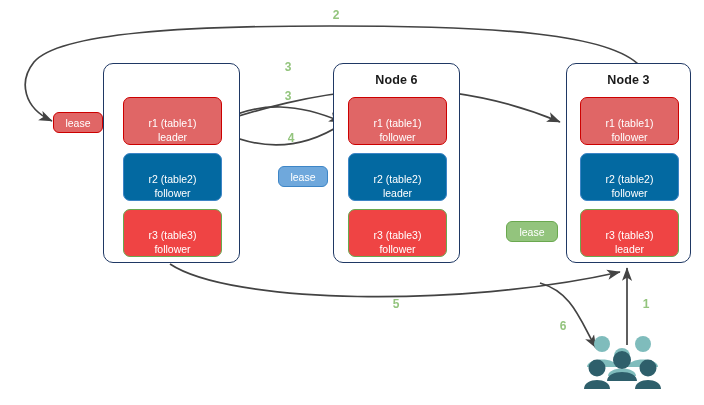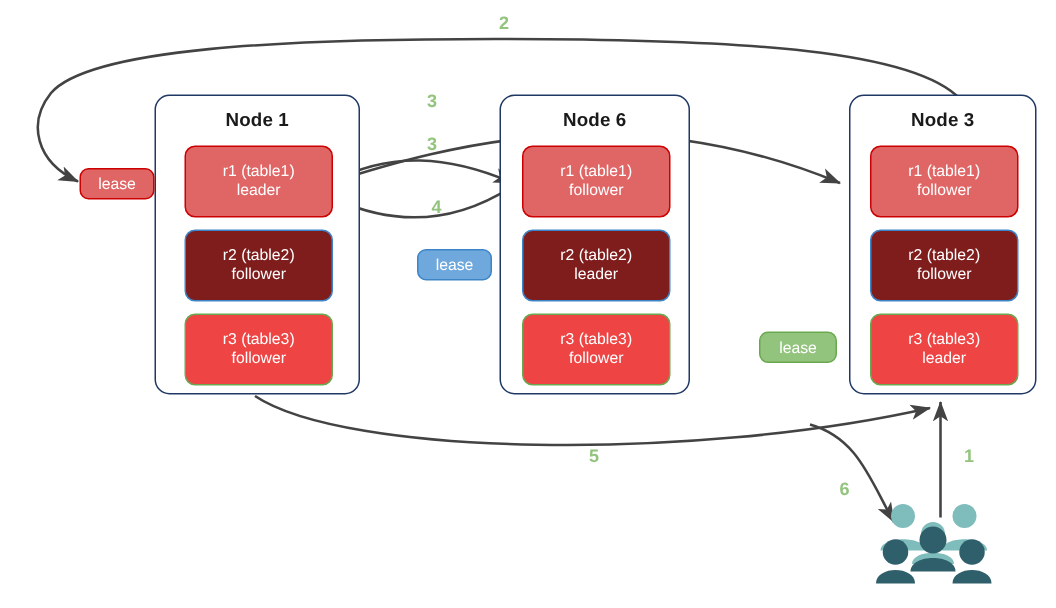--- a/index.html
+++ b/index.html
@@ -43,29 +43,29 @@
     color: #1a1a1a;
     letter-spacing: 0.1px;
   }
   .replica {
     position: absolute;
     box-sizing: border-box;
     border-radius: 7px;
     display: flex;
     flex-direction: column;
     align-items: center;
-    justify-content: center;
+    justify-content: flex-end;
     font-size: 10.5px;
     line-height: 13.5px;
     color: #ffffff;
     text-align: center;
   }
   .replica span { display: block; }
   .r-red   { background: #e06666; border: 1.2px solid #cc0000; }
-  .r-blue  { background: #7f1d1d; border: 1.2px solid #3d85c6; }
+  .r-blue  { background: #0369a1; border: 1.2px solid #3d85c6; }
   .r-green { background: #ef4444; border: 1.2px solid #6aa84f; }
 
   .lease {
     position: absolute;
     box-sizing: border-box;
     border-radius: 6px;
     display: flex;
     align-items: center;
     justify-content: center;
     font-size: 10.5px;
@@ -104,21 +104,20 @@
     <path d="M 342,124 C 302,150 262,150 224,133" fill="none" stroke="#434343" stroke-width="1.7" marker-end="url(#ah)"></path>
 
     <path d="M 170,264 C 230,304 460,308 620,272" fill="none" stroke="#434343" stroke-width="1.7" marker-end="url(#ah)"></path>
 
     <path d="M 627,345 L 627,268" fill="none" stroke="#434343" stroke-width="1.7" marker-end="url(#ah)"></path>
 
     <path d="M 540,283 C 572,292 580,320 596,348" fill="none" stroke="#434343" stroke-width="1.7" marker-end="url(#ah)"></path>
   </svg>
 
   <div class="node-box" style="left:103px; top:63px; width:137px; height:200px;">
-    <div class="node-title">Node 1</div>
     <div class="replica r-red" style="left:19px; top:33px; width:99px; height:48px;">
       <span>r1 (table1)</span>
       <span>leader</span>
     </div>
     <div class="replica r-blue" style="left:19px; top:89px; width:99px; height:48px;">
       <span>r2 (table2)</span>
       <span>follower</span>
     </div>
     <div class="replica r-green" style="left:19px; top:145px; width:99px; height:48px;">
       <span>r3 (table3)</span>

